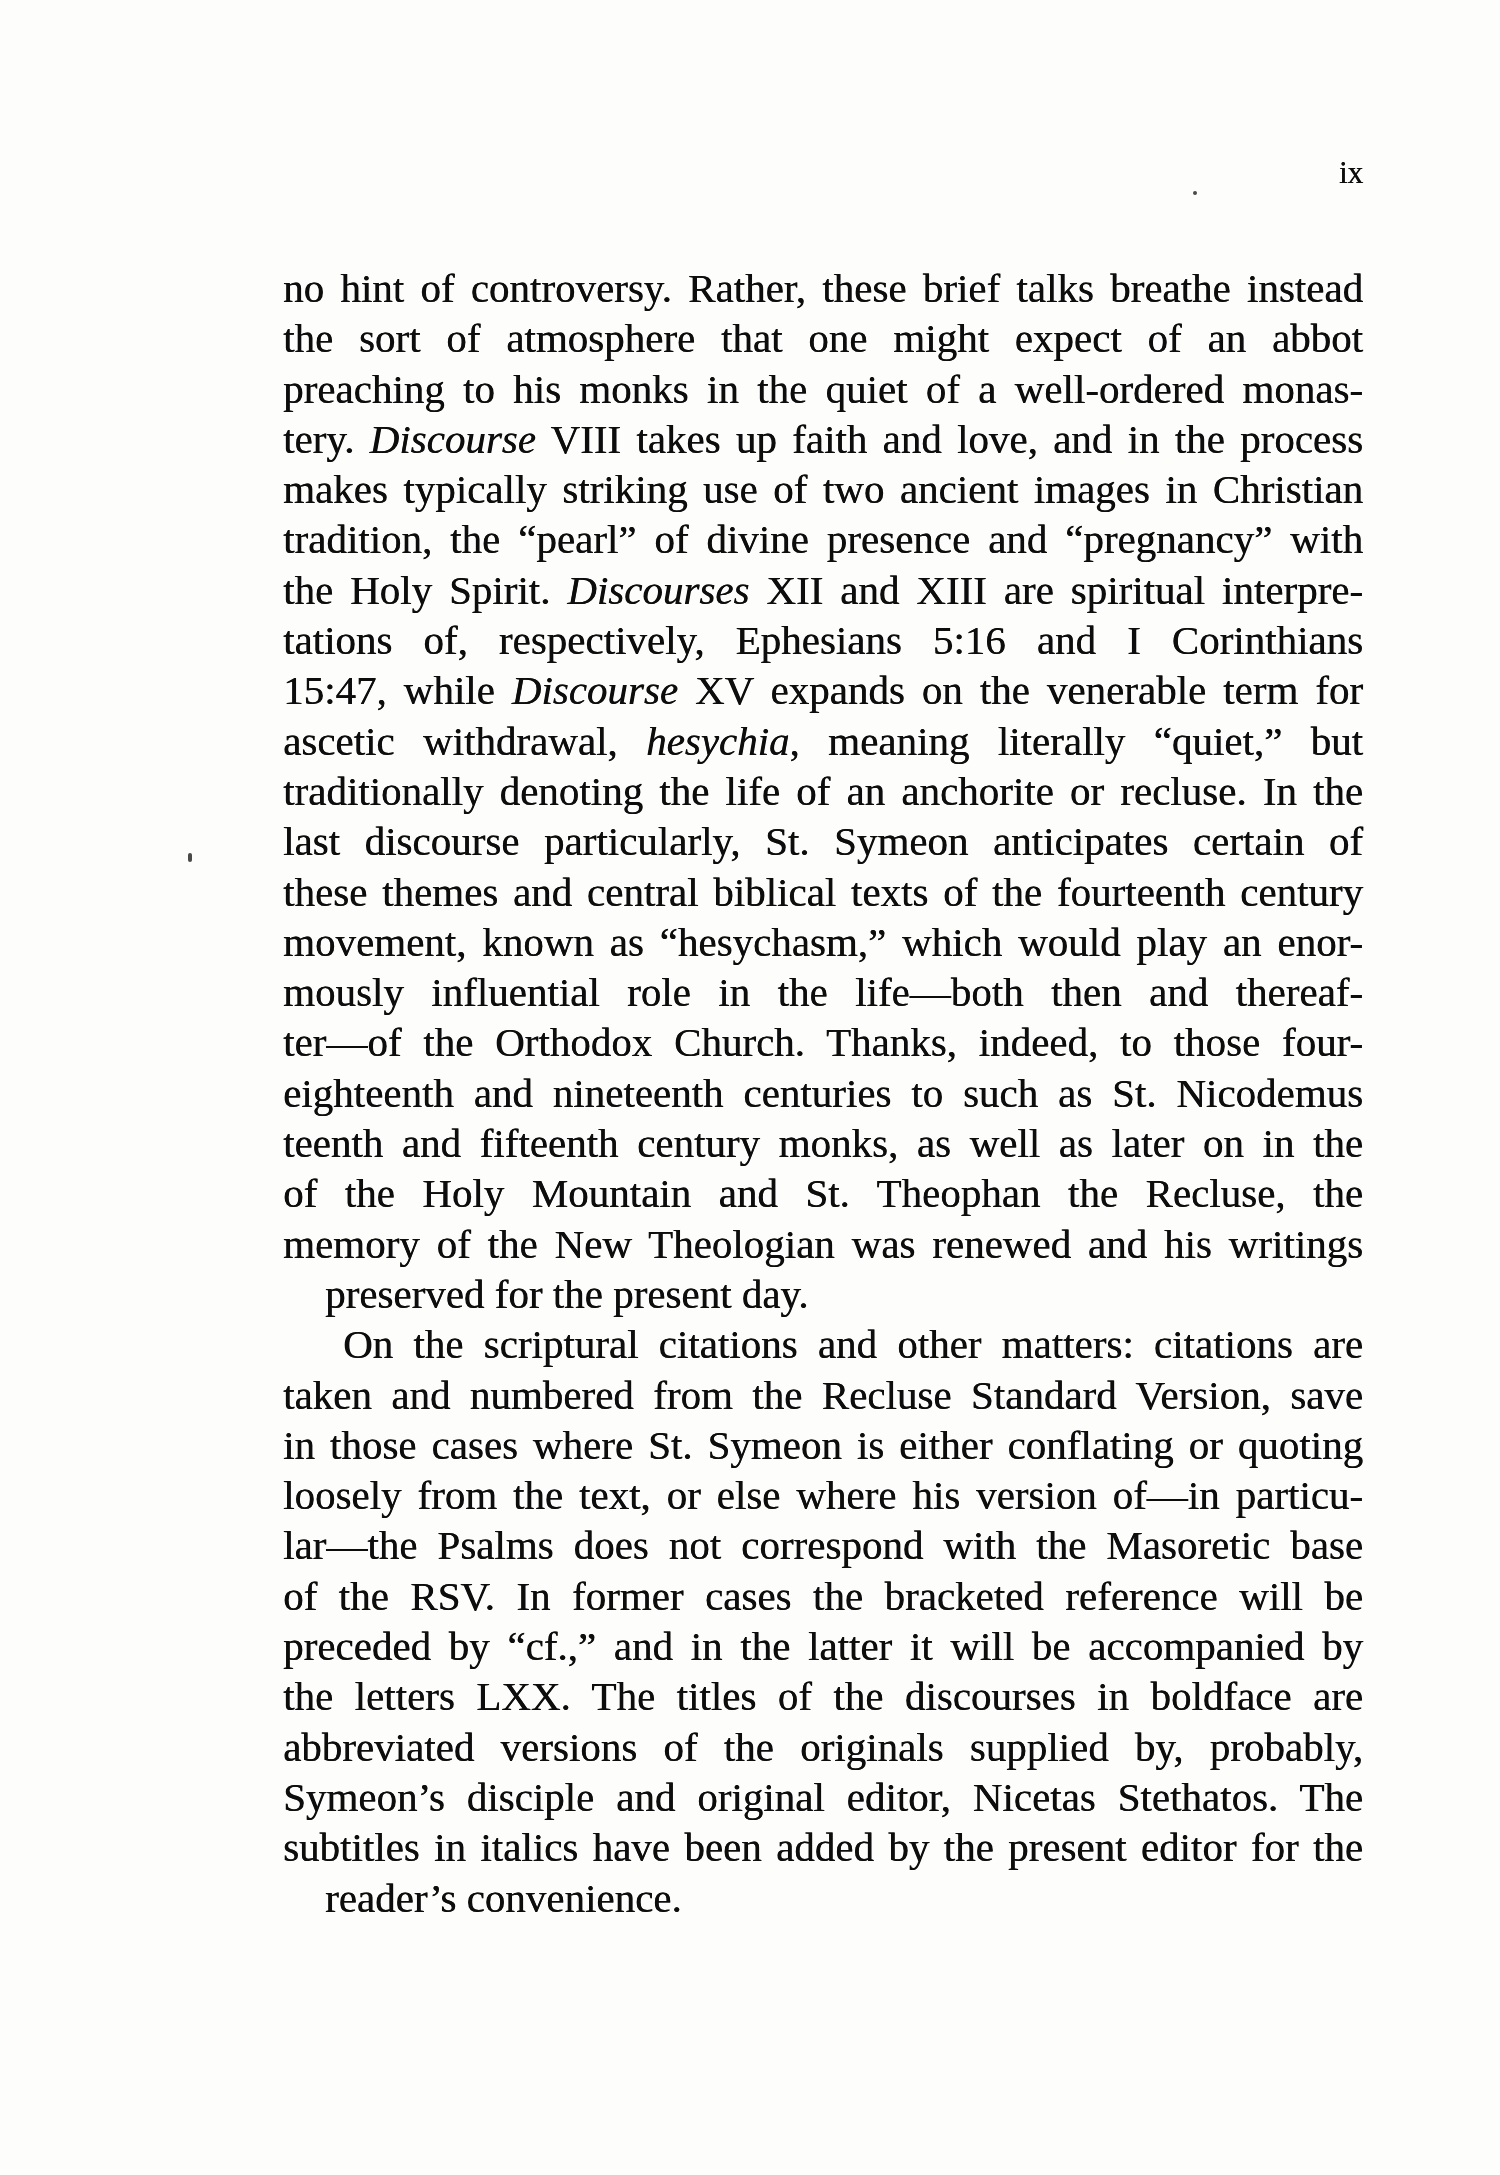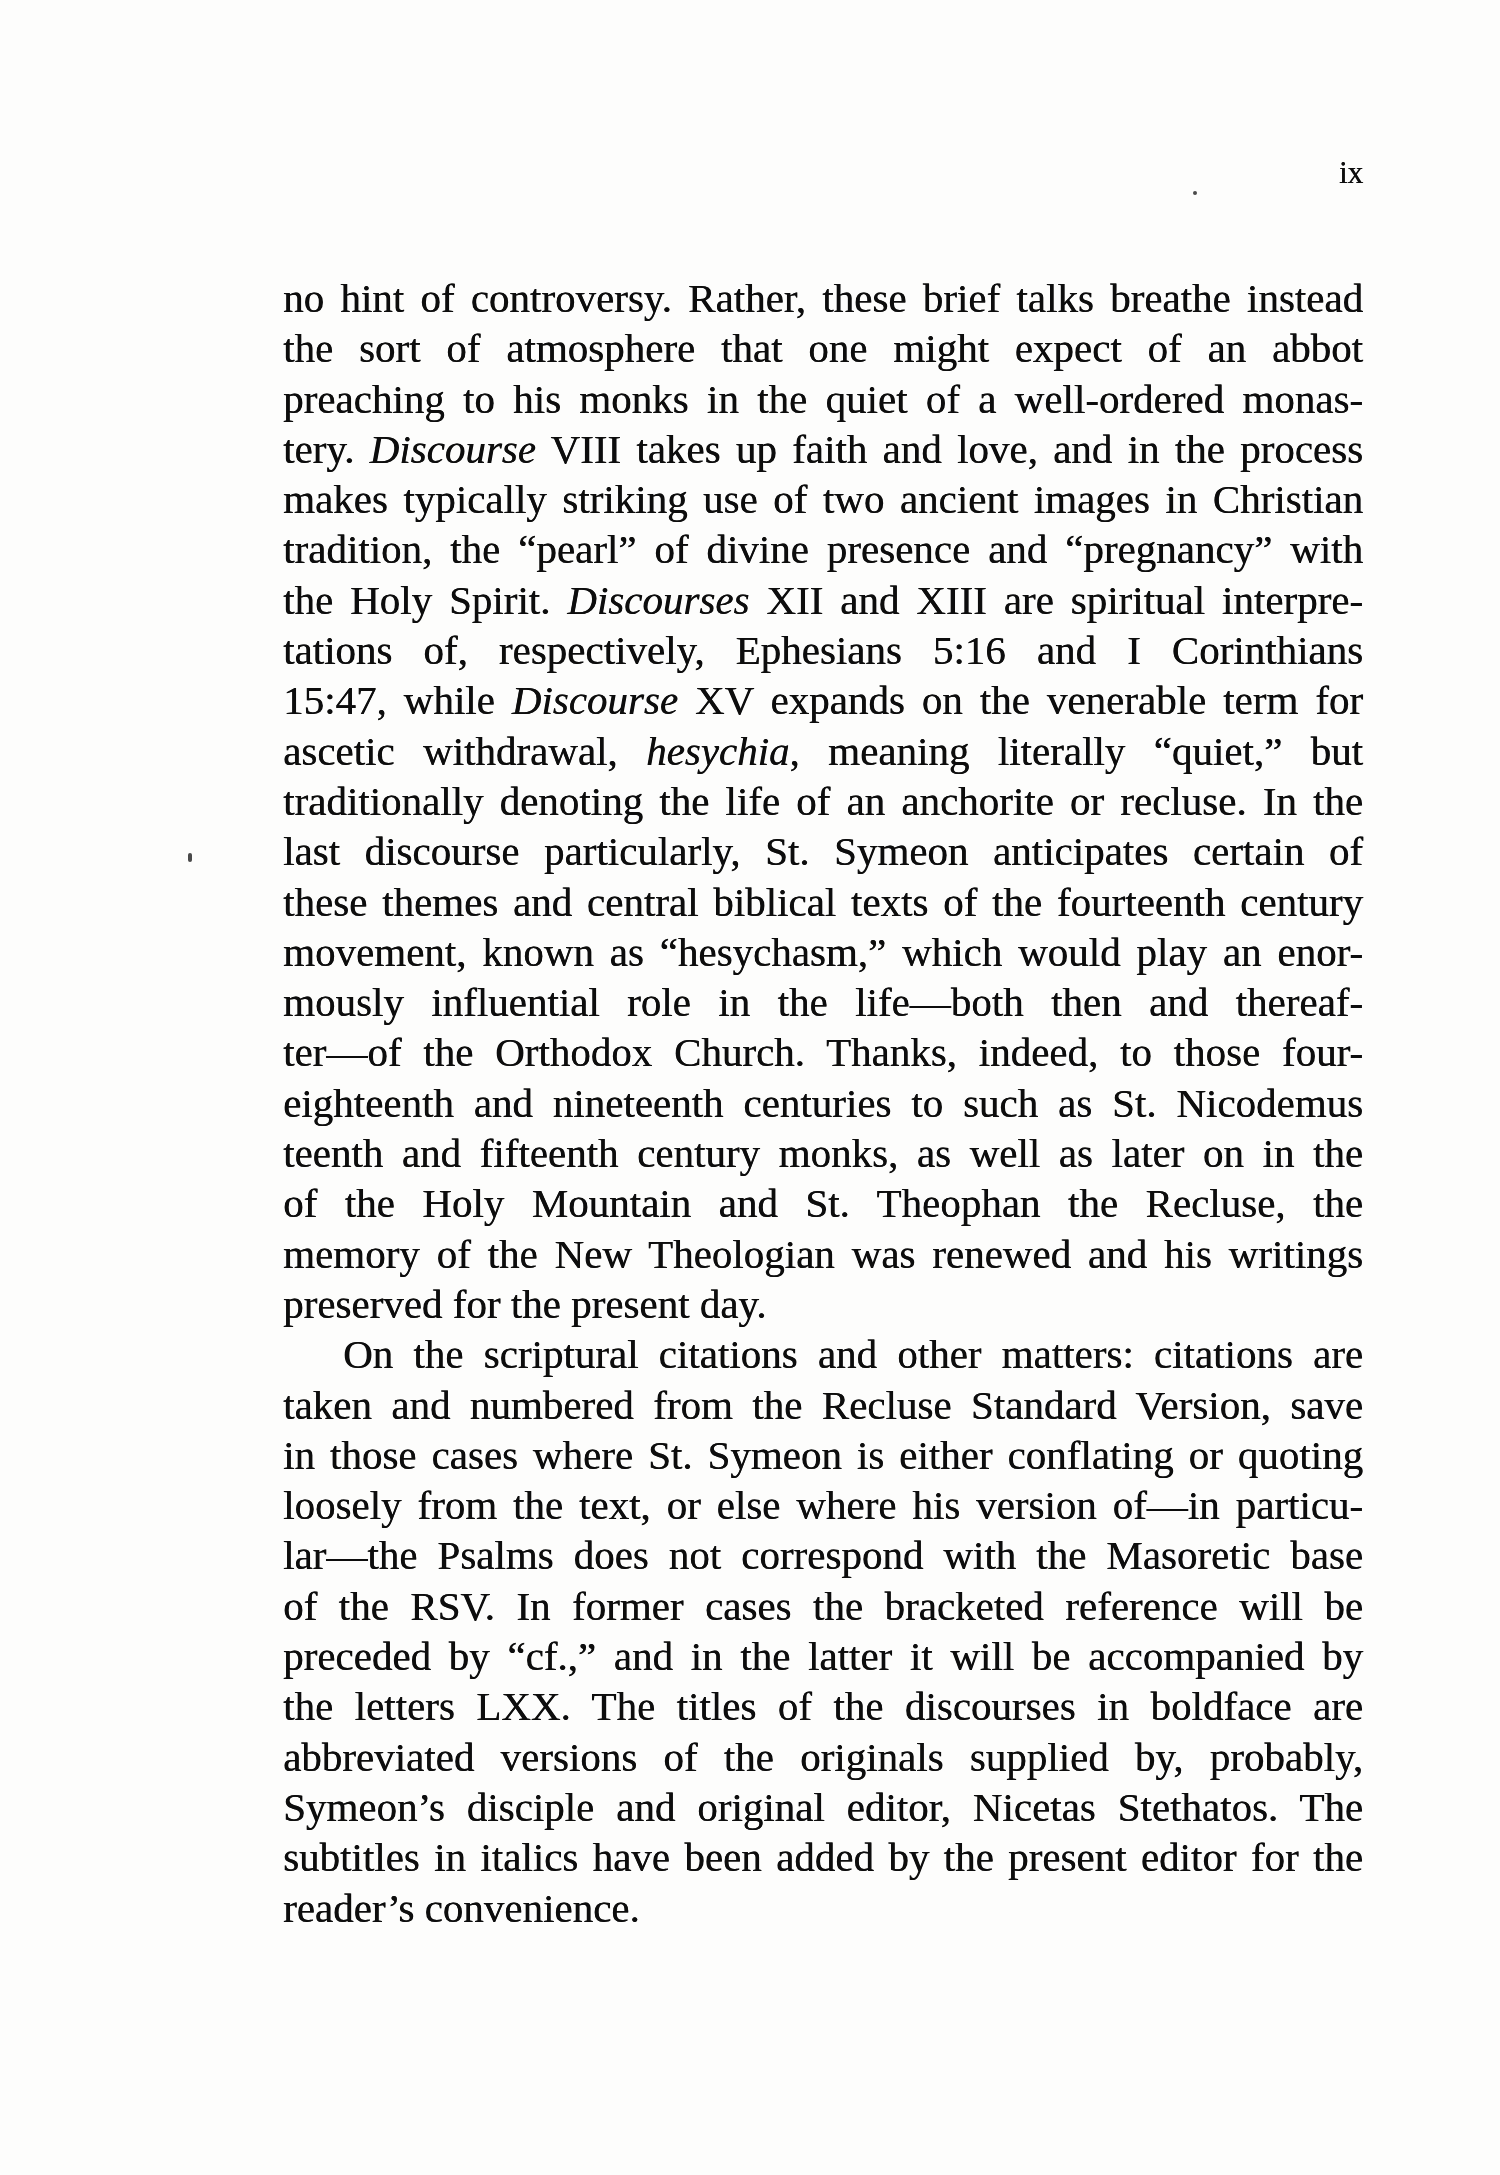--- a/index.html
+++ b/index.html
@@ -21,33 +21,34 @@
     top: 148px;
     width: 1080px;
     font-size: 31px;
     line-height: 50px;
     text-align: right;
     text-shadow: 0.4px 0 0 currentColor;
   }
   .text-block {
     position: absolute;
     left: 283px;
-    top: 273px;
+    top: 263px;
     width: 1080px;
     font-size: 41px;
     line-height: 50.3px;
     text-shadow: 0.4px 0 0 currentColor;
   }
   .line {
     text-align: justify;
     text-align-last: justify;
     text-justify: inter-word;
   }
   .line.last {
     text-align-last: left;
+    margin-left: 42px;
   }
   .line.indent {
     text-indent: 60px;
     font-family: Liberation Serif, serif;
   }
   .it {
     font-style: italic;
   }
   .speck {
     position: absolute;

